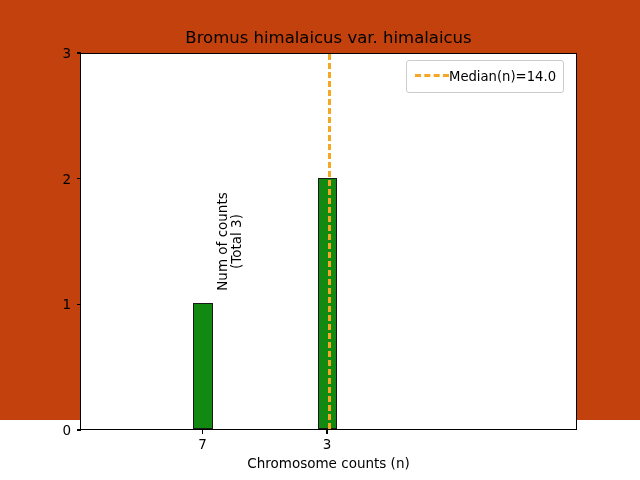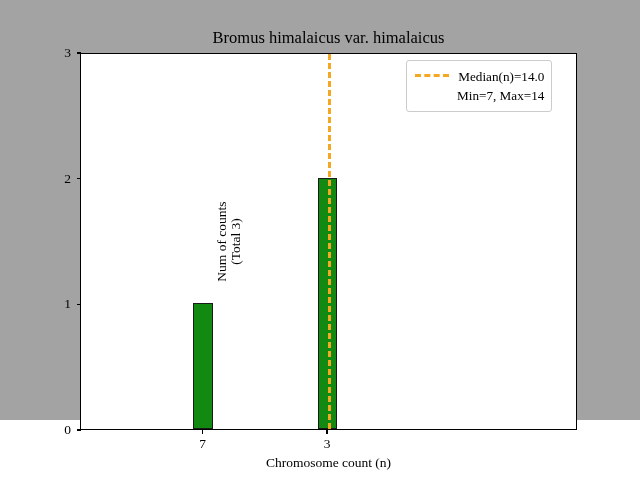--- a/index.html
+++ b/index.html
@@ -12,22 +12,21 @@
     height: 480px;
     overflow: hidden;
     font-family: "DejaVu Sans", sans-serif;
     color: #000000;
   }
 
   #figure {
     position: relative;
     width: 640px;
     height: 420px;
-    background: #a3a3a3;
-    font-family: Liberation Serif, serif;
+    background: #c2410c;
   }
 
   
   #chart-title {
     position: absolute;
     left: 0;
     top: 28px;
     width: 640px;
     text-align: center;
     font-size: 16.5px;
@@ -161,21 +160,21 @@
     top: 60px;
     box-sizing: border-box;
     border: 1px solid #cccccc;
     border-radius: 3px;
     background: #ffffff;
     padding: 6px 7px 6px 8px;
   }
   #legend-row {
     display: flex;
     align-items: flex-start;
-    gap: 8px;
+    gap: 0;
   }
   #legend-swatch {
     margin-top: 7px;
     width: 34px;
     height: 0;
     border-top: 3.2px dashed #f5a623;
     flex: none;
   }
   #legend-text {
     text-align: right;
@@ -223,29 +222,28 @@
 
       <div class="bar" style="left:112.4px; width:19.5px; height:125.6px;"></div>
 
       <div class="bar" style="left:236.9px; width:19.5px; height:251.3px;"></div>
 
       <div id="median-line" style="left:246.7px;"></div>
 
     </div>
   </div>
 
-  <div id="xlabel">Chromosome count (n)</div>
+  <div id="xlabel">Chromosome counts (n)</div>
 
   <div class="ylabel-line" id="ylabel-main">Num of counts</div>
 
   <div class="ylabel-line" id="ylabel-sub">(Total 3)</div>
 
   <div id="legend">
     <div id="legend-row">
       <span id="legend-swatch"></span>
       <span id="legend-text">
         <span>Median(n)=14.0</span><br>
-        <span>Min=7, Max=14</span>
       </span>
     </div>
   </div>
 
 </div>
 
 </body></html>

